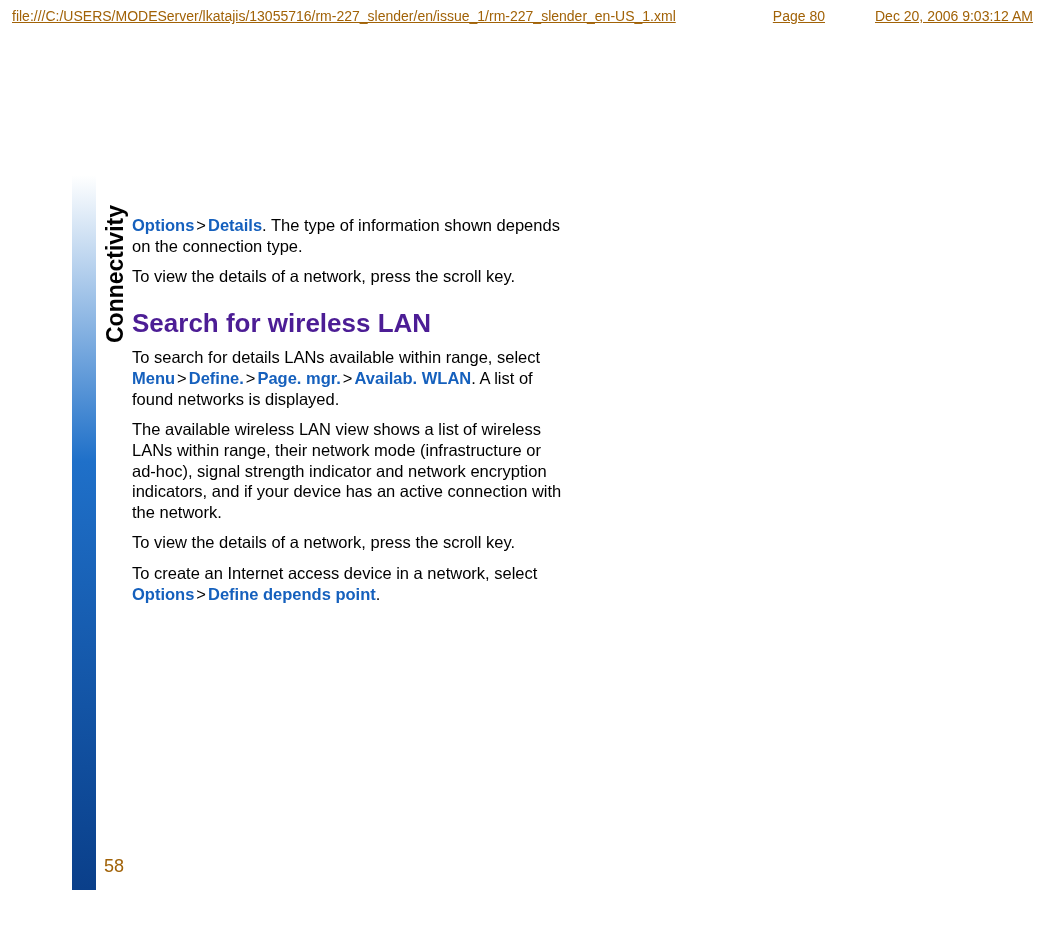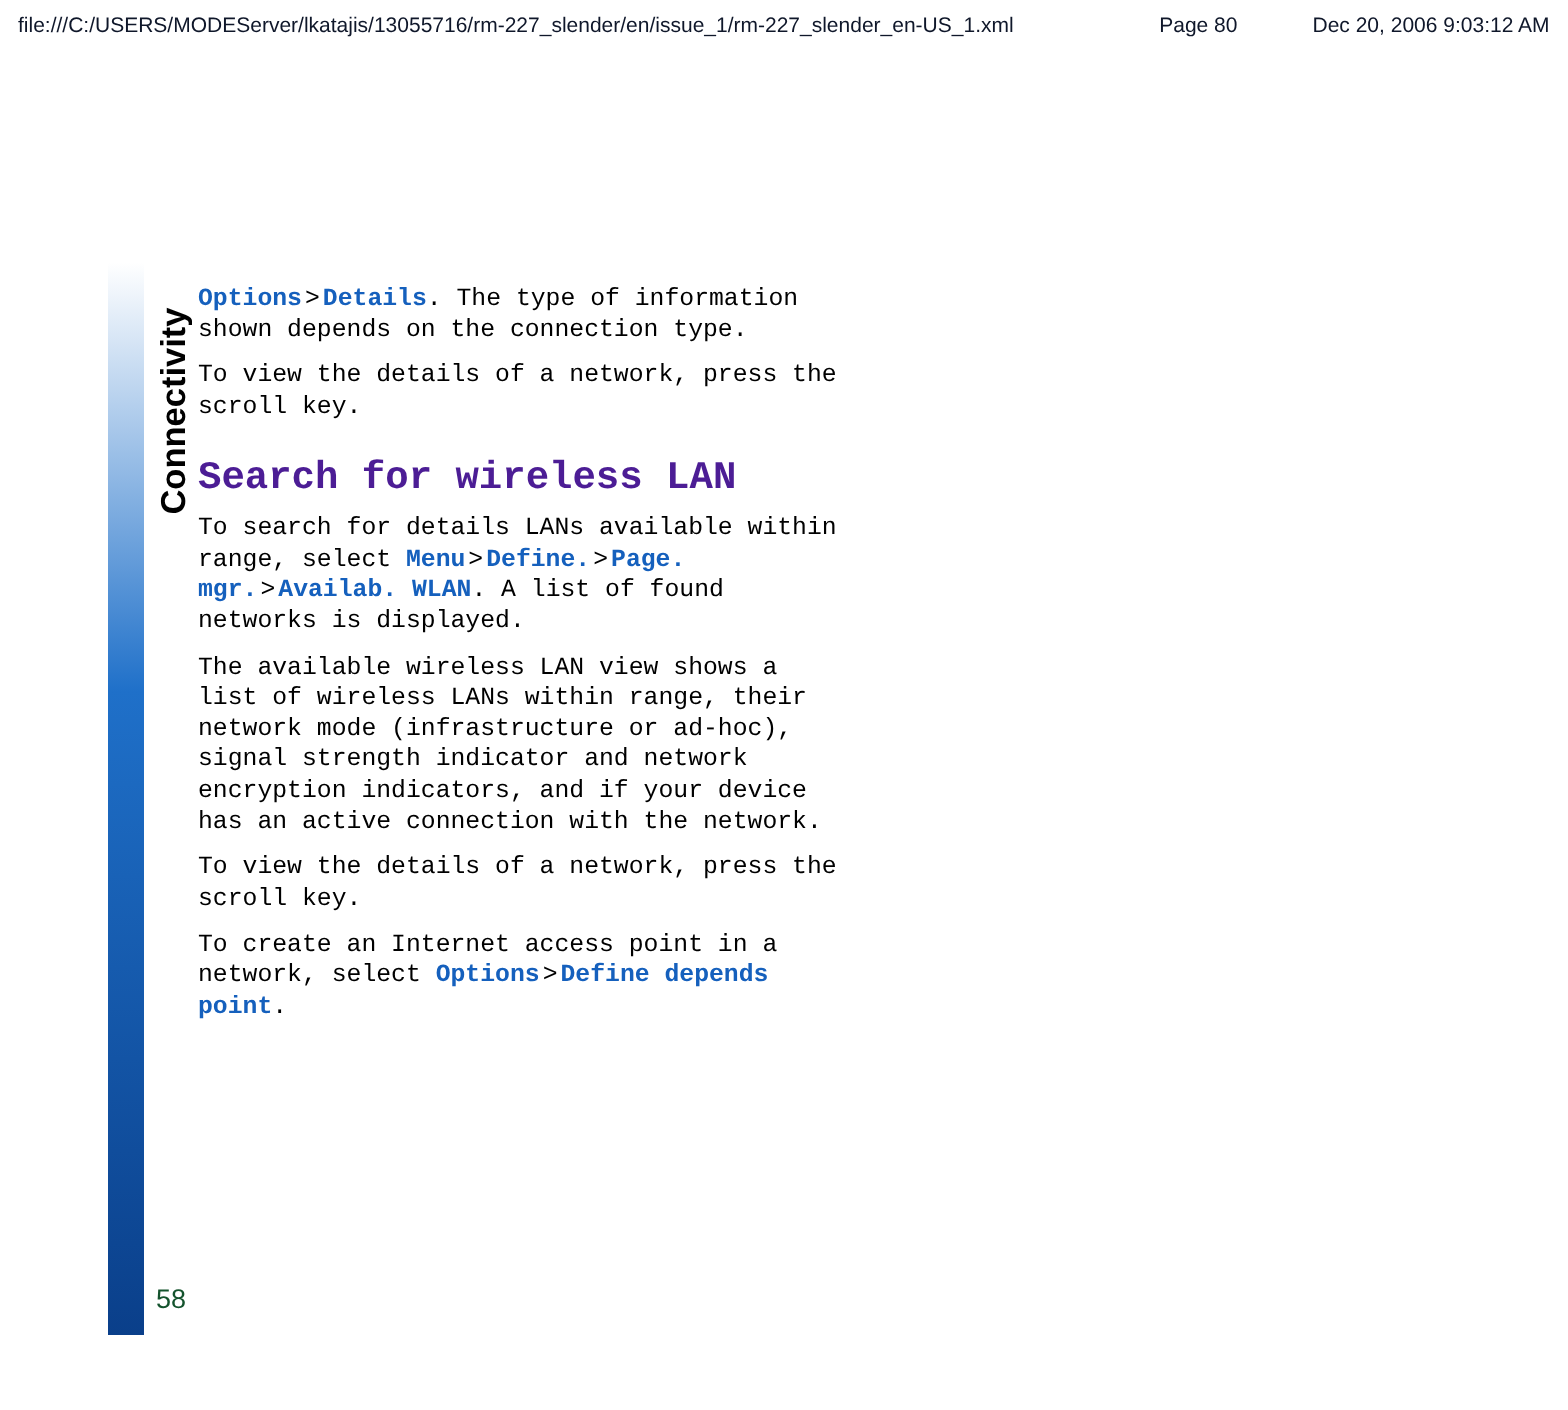--- a/index.html
+++ b/index.html
@@ -3,21 +3,22 @@
   <meta charset="utf-8">
   <style>
     * { margin: 0; padding: 0; box-sizing: border-box; }
     html, body { width: 1045px; height: 940px; background: #fff; font-family: Arial, Helvetica, sans-serif; }
     .header-bar {
       display: flex;
       justify-content: space-between;
       align-items: center;
       padding: 8px 12px;
       font-size: 14px;
-      color: #0f172a;
+      color: #a16207;
+      text-decoration: underline;
     }
     .header-left { flex: 1; }
     .header-mid { padding: 0 30px; }
     .header-right { padding-left: 20px; }
     .page-body {
       position: absolute;
       top: 175px;
       left: 72px;
       width: 900px;
       height: 720px;
@@ -37,44 +38,43 @@
       font-size: 23px;
       font-weight: 700;
       color: #000;
       writing-mode: vertical-rl;
       transform: rotate(180deg);
       letter-spacing: 0px;
     }
     .content {
       position: absolute;
       left: 60px;
-      top: 14px;
+      top: 40px;
       width: 430px;
       font-size: 16.5px;
       line-height: 1.25;
       color: #000;
-      font-family: Liberation Mono, monospace;
     }
     .content p { margin-bottom: 10px; }
     .menu-path { color: #1560bd; font-weight: 700; }
     .gt { color: #000; font-weight: 400; padding: 0 2px; }
     h2.section-heading {
       font-size: 26px;
       font-weight: 700;
       margin-top: 20px;
       margin-bottom: 8px;
       color: #4c1d95;
     }
     .page-number {
       position: absolute;
       left: 32px;
       bottom: 18px;
       font-size: 18px;
       font-weight: 400;
-      color: #14532d;
+      color: #a16207;
     }
   </style>
 </head>
 <body>
 
 <div class="header-bar">
   <span class="header-left">file:///C:/USERS/MODEServer/lkatajis/13055716/rm-227_slender/en/issue_1/rm-227_slender_en-US_1.xml</span>
   <span class="header-mid">Page 80</span>
   <span class="header-right">Dec 20, 2006 9:03:12 AM</span>
 </div>
@@ -97,19 +97,19 @@
 
     <p>
       <span>To search for details LANs available within range, select </span><span class="menu-path">Menu</span><span class="gt">&gt;</span><span class="menu-path">Define.</span><span class="gt">&gt;</span><span class="menu-path">Page. mgr.</span><span class="gt">&gt;</span><span class="menu-path">Availab. WLAN</span><span>. A list of found networks is displayed.</span>
     </p>
 
     <p>The available wireless LAN view shows a list of wireless LANs within range, their network mode (infrastructure or ad-hoc), signal strength indicator and network encryption indicators, and if your device has an active connection with the network.</p>
 
     <p>To view the details of a network, press the scroll key.</p>
 
     <p>
-      <span>To create an Internet access point in a network, select </span><span class="menu-path">Options</span><span class="gt">&gt;</span><span class="menu-path">Define depends point</span><span>.</span>
+      <span>To create an Internet access device in a network, select </span><span class="menu-path">Options</span><span class="gt">&gt;</span><span class="menu-path">Define depends point</span><span>.</span>
     </p>
 
   </div>
 
   <div class="page-number">58</div>
 </div>
 
 </body></html>

